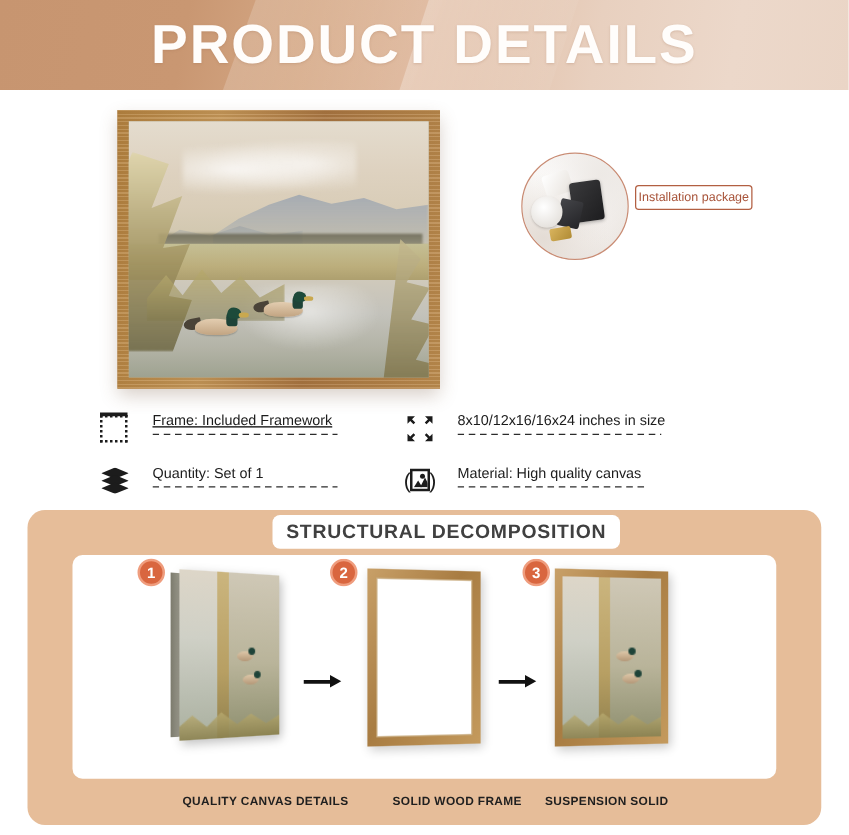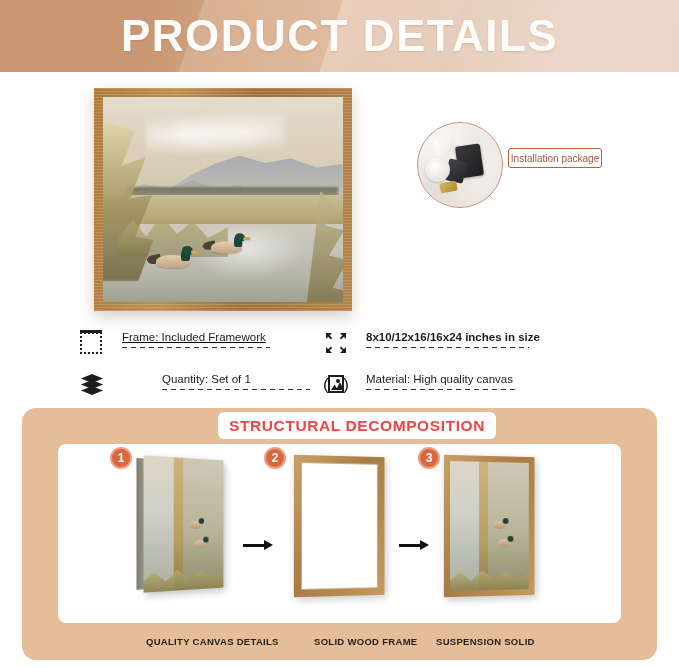--- a/index.html
+++ b/index.html
@@ -173,21 +173,21 @@
 
   
   .decomp {
     position: absolute; left: 22px; top: 408px; width: 635px; height: 252px;
     background: #e6bd99; border-radius: 14px;
   }
   .decomp-pill {
     position: absolute; left: 196px; top: 4px; width: 278px; height: 27px;
     background: #fff; border-radius: 6px;
     display:flex; align-items:center; justify-content:center;
-    color: #ef4444; font-size: 15.5px; font-weight: bold; letter-spacing: .6px;
+    color: #404040; font-size: 15.5px; font-weight: bold; letter-spacing: .6px;
   }
   .decomp-card {
     position: absolute; left: 36px; top: 36px; width: 563px; height: 179px;
     background: #fff; border-radius: 8px;
   }
   .step { position: absolute; top: 0; height: 179px; }
   .badge {
     position: absolute; width: 22px; height: 22px; border-radius: 50%;
     background: #d9663f; border: 2px solid #ef9d7e;
     color: #fff; font-size: 12px; font-weight: bold;
@@ -302,38 +302,38 @@
     <div class="feat" style="left:78px; top:4px;text-decoration:underline;">
       <div class="feat-ico">
         <div class="ico-frame"></div>
       </div>
       <div class="feat-txtwrap">
         <div class="feat-txt">Frame: Included Framework</div>
         <div class="feat-rule" style="width:148px;"></div>
       </div>
     </div>
 
-    <div class="feat" style="left:322px; top:4px;font-weight:bold;">
+    <div class="feat" style="left:322px; top:4px;">
       <div class="feat-ico">
         <div class="ico-resize">
           <svg width="24" height="24" viewBox="0 0 24 24">
             <path d="M2,8 L2,2 L8,2 L5.6,4.4 L8.2,7 L6.8,8.4 L4.2,5.8 Z" fill="#1c1c1c"></path>
             <path d="M22,8 L22,2 L16,2 L18.4,4.4 L15.8,7 L17.2,8.4 L19.8,5.8 Z" fill="#1c1c1c"></path>
             <path d="M2,16 L2,22 L8,22 L5.6,19.6 L8.2,17 L6.8,15.6 L4.2,18.2 Z" fill="#1c1c1c"></path>
             <path d="M22,16 L22,22 L16,22 L18.4,19.6 L15.8,17 L17.2,15.6 L19.8,18.2 Z" fill="#1c1c1c"></path>
           </svg>
         </div>
       </div>
       <div class="feat-txtwrap">
         <div class="feat-txt">8x10/12x16/16x24 inches in size</div>
         <div class="feat-rule" style="width:163px;"></div>
       </div>
     </div>
 
-    <div class="feat" style="left:78px; top:46px;gap:40px;">
+    <div class="feat" style="left:78px; top:46px;">
       <div class="feat-ico">
         <div class="ico-layers">
             <i></i>
             <i></i>
             <i></i>
           </div>
       </div>
       <div class="feat-txtwrap">
         <div class="feat-txt">Quantity: Set of 1</div>
         <div class="feat-rule" style="width:148px;"></div>

